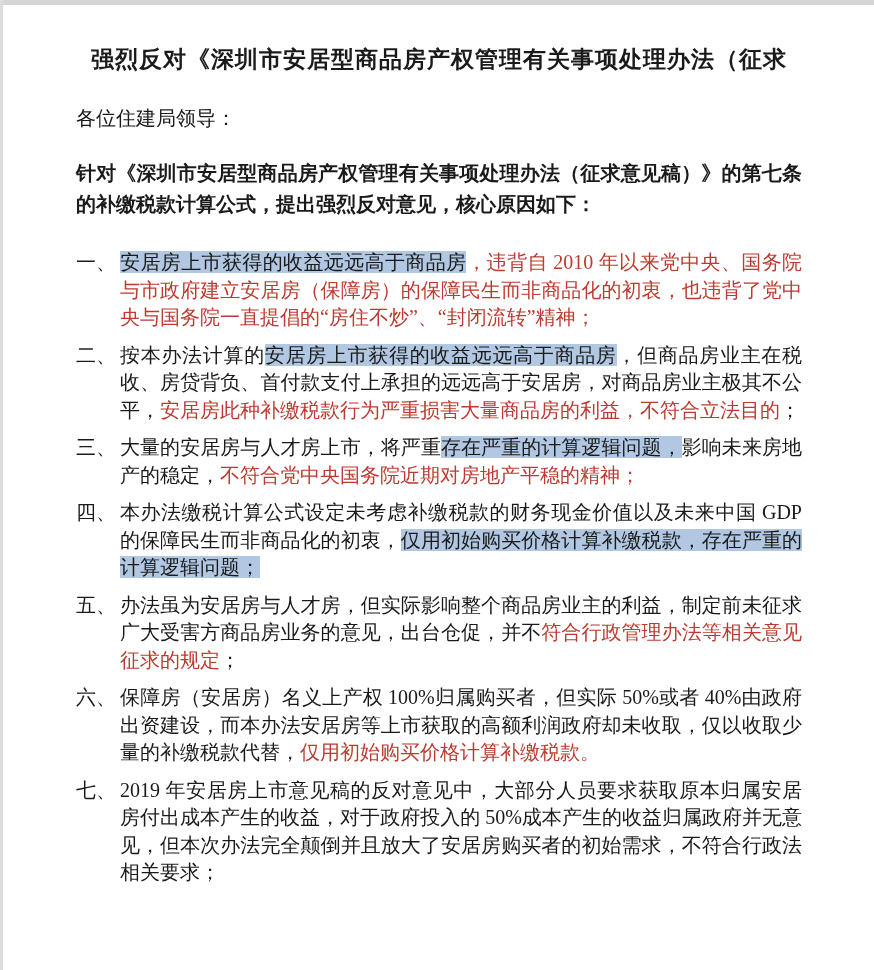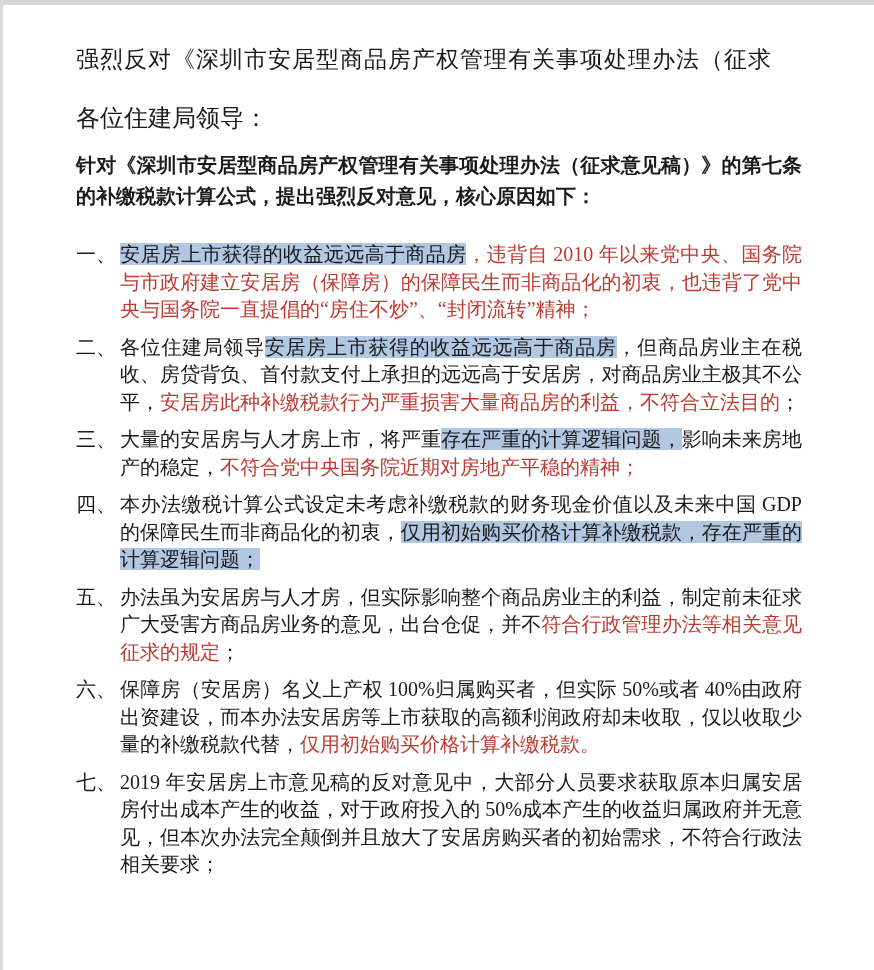--- a/index.html
+++ b/index.html
@@ -11,26 +11,26 @@
   html,body{background:#fff;}
   body{
     width:874px;height:970px;overflow:hidden;position:relative;
     font-family:"Liberation Serif","DejaVu Serif",serif;
     color:var(--ink);
   }
   .edge-top{position:absolute;top:0;left:0;right:0;height:5px;background:#d6d6d6;}
   .edge-left{position:absolute;top:0;left:0;bottom:0;width:3px;background:#dcdcdc;}
   .content{padding:34px 72px 0 76px;}
   .title{
-    text-align:left;font-weight:normal;font-size:23px;line-height:52px;
+    text-align:center;font-weight:bold;font-size:23px;line-height:52px;
     letter-spacing:1px;
   }
-  .salutation{margin-top:18px;font-size:24px;line-height:28px;}
+  .salutation{margin-top:18px;font-size:20px;line-height:28px;}
   .intro{
-    margin-top:18px;font-size:20px;font-weight:bold;line-height:31px;
+    margin-top:26px;font-size:20px;font-weight:bold;line-height:31px;
     text-align:justify;
   }
   .reason-list{margin-top:29px;}
   .item{
     display:flex;font-size:20px;line-height:27.5px;margin-bottom:10px;
   }
   .num{flex:none;width:44px;}
   .item-body{flex:1;text-align:justify;}
   .run.red{color:var(--red);}
   .run.highlight{background:var(--hl);}
@@ -50,21 +50,21 @@
 
   <div class="intro">针对《深圳市安居型商品房产权管理有关事项处理办法（征求意见稿）》的第七条的补缴税款计算公式，提出强烈反对意见，核心原因如下：</div>
 
   <div class="reason-list">
       <div class="item">
         <span class="num">一、</span>
         <div class="item-body"><span class="run highlight">安居房上市获得的收益远远高于商品房</span><span class="run red">，违背自 2010 年以来党中央、国务院与市政府建立安居房（保障房）的保障民生而非商品化的初衷，也违背了党中央与国务院一直提倡的“房住不炒”、“封闭流转”精神；</span></div>
       </div>
       <div class="item">
         <span class="num">二、</span>
-        <div class="item-body"><span class="run normal">各位住建局领导</span><span class="run highlight">安居房上市获得的收益远远高于商品房</span><span class="run normal">，但商品房业主在税收、房贷背负、首付款支付上承担的远远高于安居房，对商品房业主极其不公平，</span><span class="run red">安居房此种补缴税款行为严重损害大量商品房的利益，不符合立法目的</span><span class="run normal">；</span></div>
+        <div class="item-body"><span class="run normal">按本办法计算的</span><span class="run highlight">安居房上市获得的收益远远高于商品房</span><span class="run normal">，但商品房业主在税收、房贷背负、首付款支付上承担的远远高于安居房，对商品房业主极其不公平，</span><span class="run red">安居房此种补缴税款行为严重损害大量商品房的利益，不符合立法目的</span><span class="run normal">；</span></div>
       </div>
       <div class="item">
         <span class="num">三、</span>
         <div class="item-body"><span class="run normal">大量的安居房与人才房上市，将严重</span><span class="run highlight">存在严重的计算逻辑问题，</span><span class="run normal">影响未来房地产的稳定，</span><span class="run red">不符合党中央国务院近期对房地产平稳的精神；</span></div>
       </div>
       <div class="item">
         <span class="num">四、</span>
         <div class="item-body"><span class="run normal">本办法缴税计算公式设定未考虑补缴税款的财务现金价值以及未来中国 GDP 的保障民生而非商品化的初衷，</span><span class="run highlight">仅用初始购买价格计算补缴税款，存在严重的计算逻辑问题；</span></div>
       </div>
       <div class="item">

